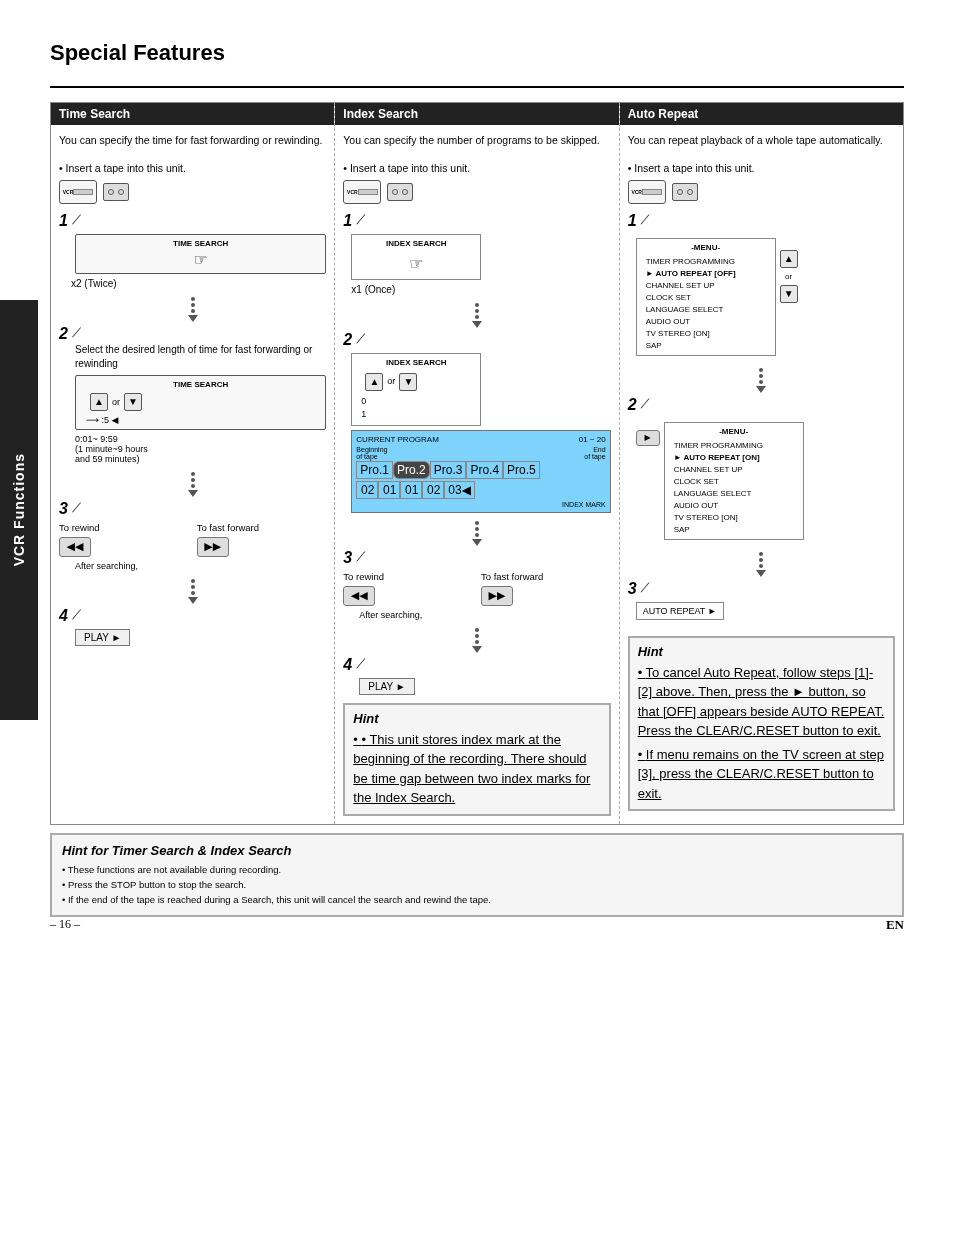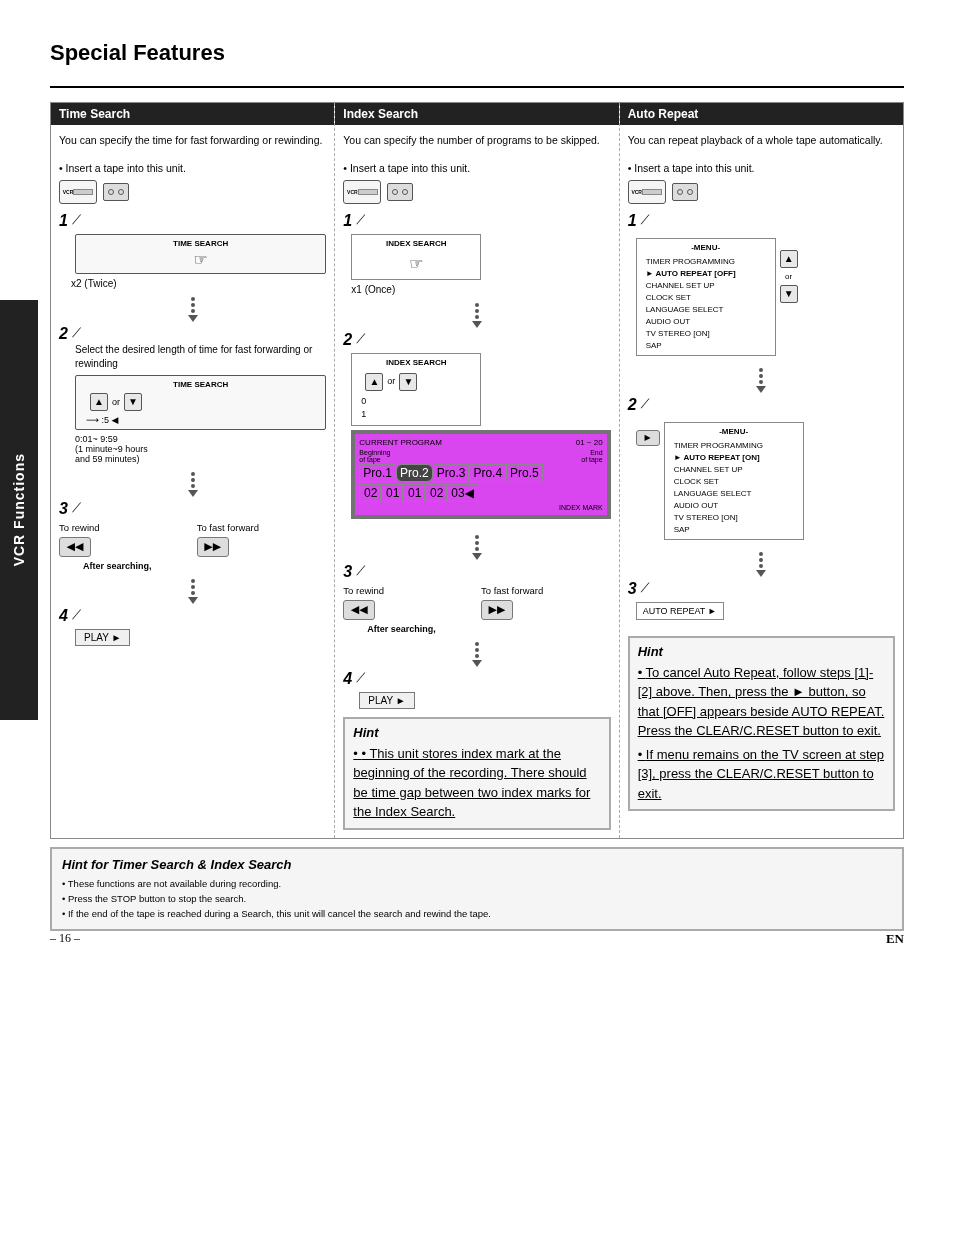--- a/index.html
+++ b/index.html
@@ -169,25 +169,25 @@
 
     
     .step-label {
       display: flex;
       align-items: flex-start;
       gap: 2px;
     }
 
     
     .index-diagram {
-      margin: 4px 0 16px 8px;
-      border: 4px solid #737373;
+      margin: 4px 0 8px 8px;
+      border: 1px solid #737373;
       padding: 4px;
       font-size: 8px;
-      background: #d946ef;
+      background: #7dd3fc;
     }
     .prog-row {
       display: flex;
       align-items: center;
       gap: 0;
       margin-bottom: 2px;
     }
     .prog-cell {
       border: 1px solid #888;
       padding: 1px 3px;
@@ -291,23 +291,22 @@
       margin: 0 auto;
     }
 
     .x2-label {
       font-size: 10px;
       margin-left: 4px;
     }
 
     .after-search {
       font-size: 9px;
-      margin-left: 24px;
+      margin-left: 16px;
       margin-top: 2px;
-      font-weight: bold;
     }
 
     .play-box {
       border: 1px solid #777;
       padding: 2px 8px;
       font-size: 10px;
       display: inline-block;
       margin-left: 16px;
       margin-top: 4px;
       background: #f0f0f0;

